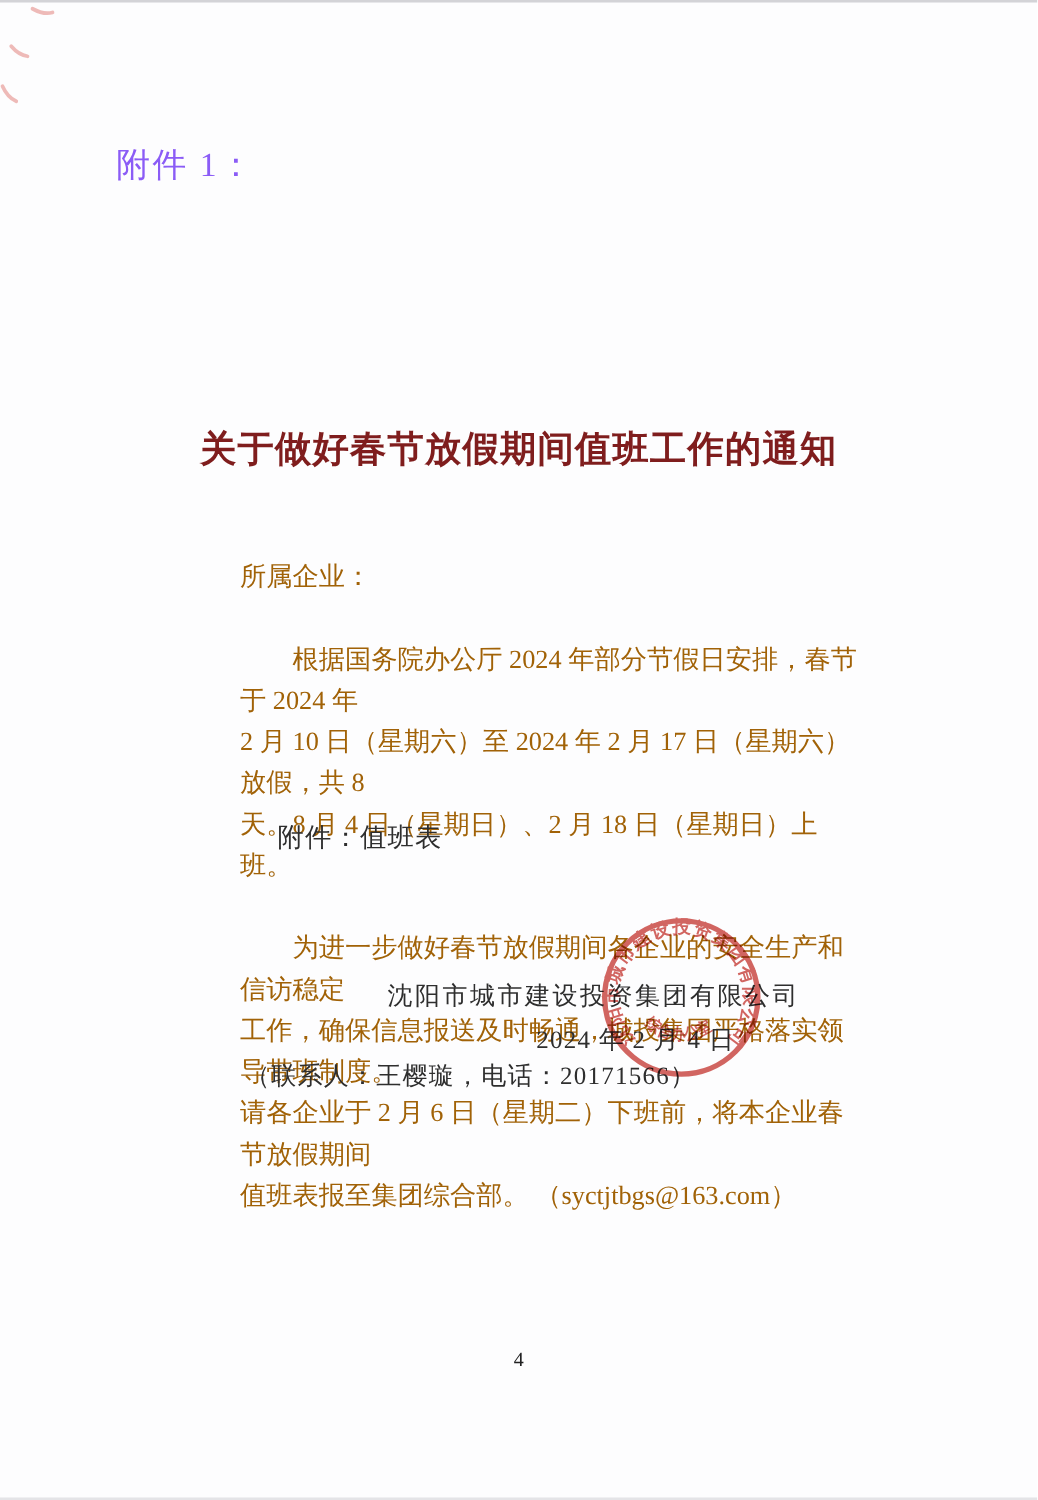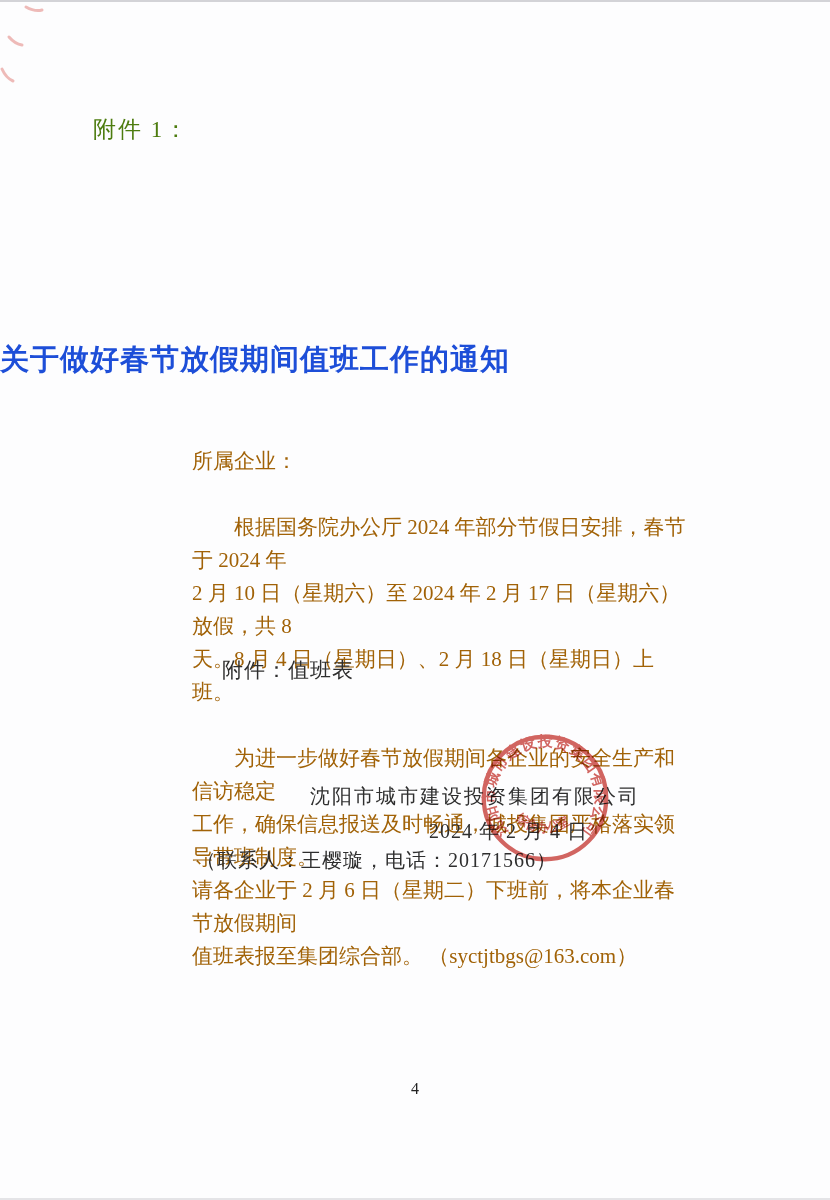--- a/index.html
+++ b/index.html
@@ -19,26 +19,26 @@
   .scan-edge-top {
     position: absolute; top: 0; left: 0; right: 0; height: 2px;
     background: #bdbdc2; opacity: .65;
   }
   .scan-edge-bottom {
     position: absolute; bottom: 0; left: 0; right: 0; height: 2px;
     background: #cfcfd3; opacity: .55;
   }
   .attachment-label {
     position: absolute; left: 93px; top: 114px;
-    font-size: 23px; letter-spacing: 2px; color: #4d7c0f;
+    font-size: 27px; letter-spacing: 2px; color: #8b5cf6;
   }
   .doc-title {
     position: absolute; top: 340px; left: 0; width: 100%;
-    font-size: 29px; font-weight: 700;
-    letter-spacing: 1px; color: #1d4ed8;
+    text-align: center; font-size: 29px; font-weight: 700;
+    letter-spacing: 1px; color: #7f1d1d;
   }
   .doc-body {
     position: absolute; left: 192px; top: 412px; width: 500px;
     font-size: 21px; line-height: 33px; color: #a16207;
     white-space: pre-line;
   }
   .doc-body .para { text-indent: 2em; }
   .attachment-note {
     position: absolute; left: 222px; top: 656px;
     font-size: 21px; letter-spacing: 1px; color: #2e2e2e;

